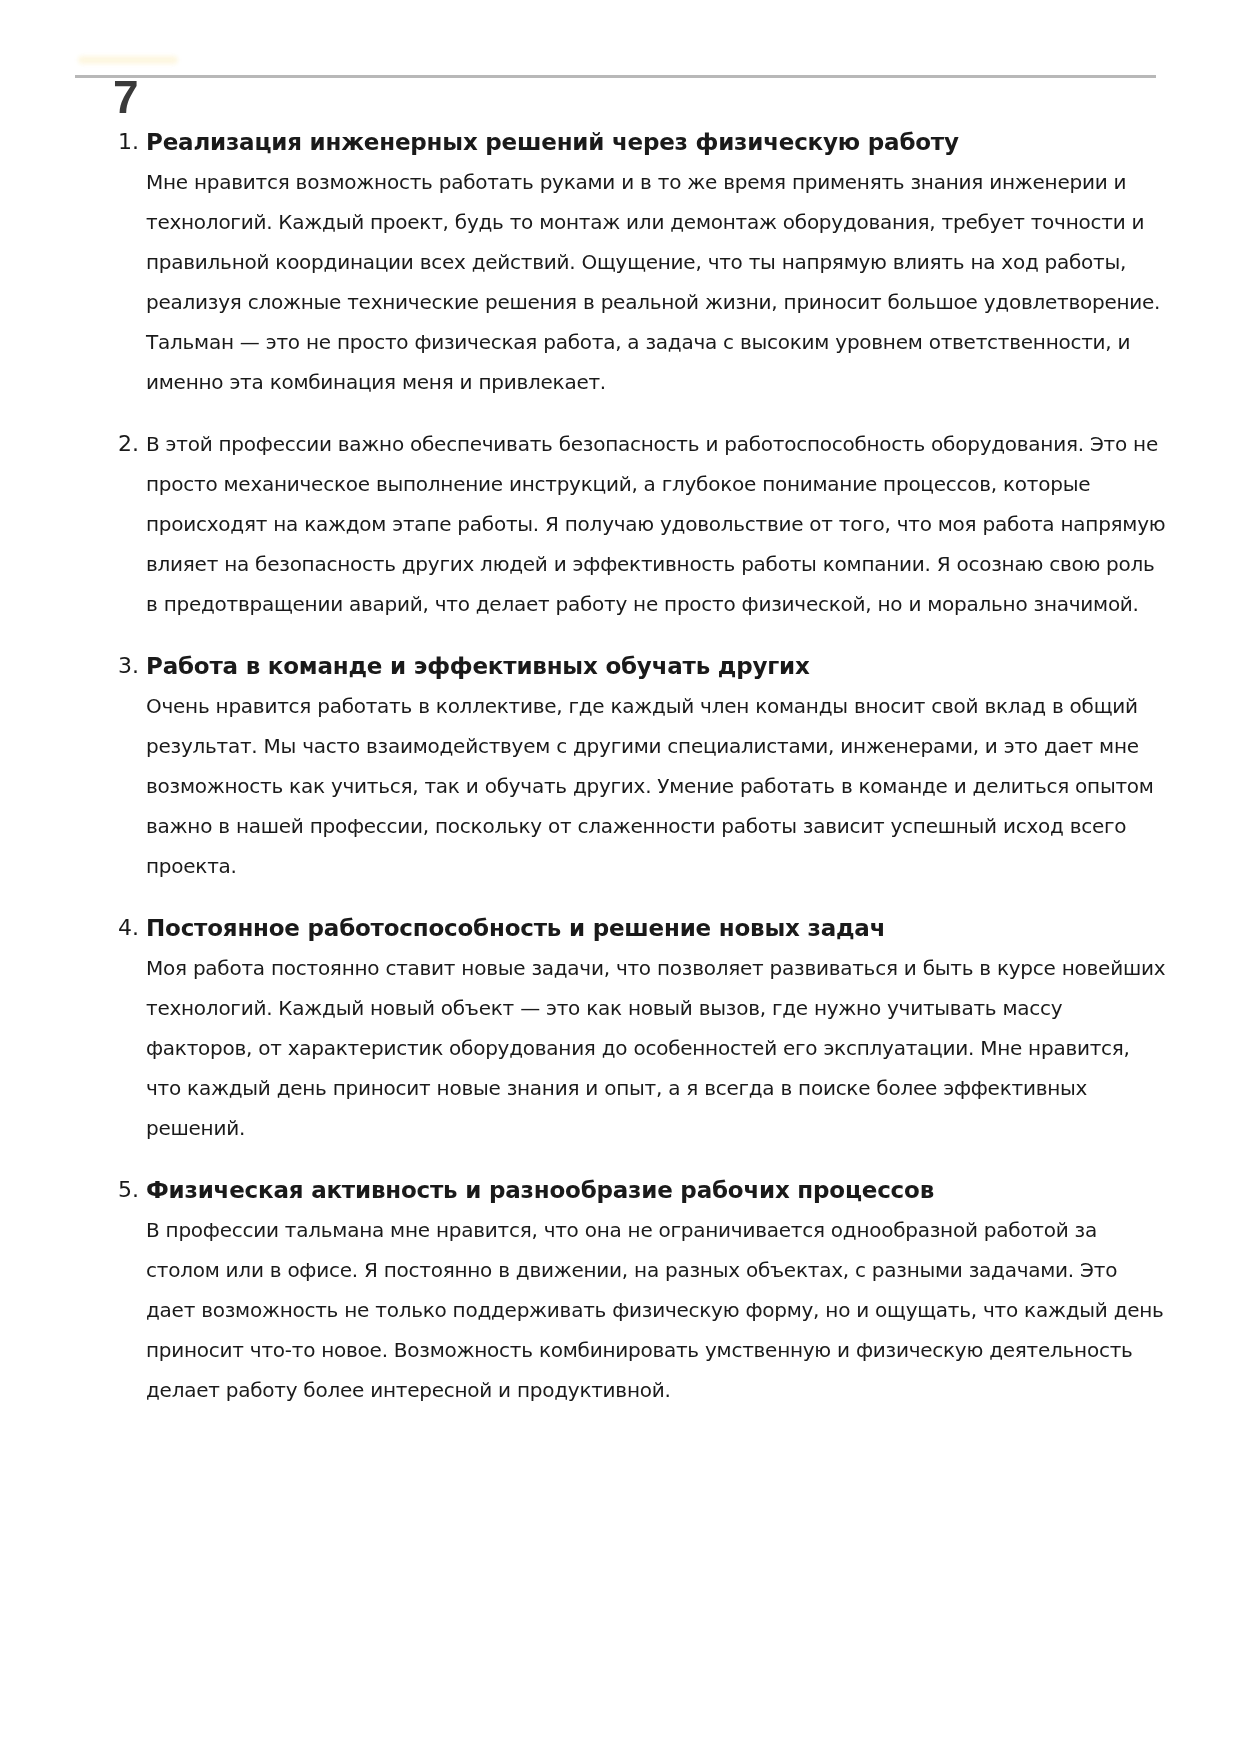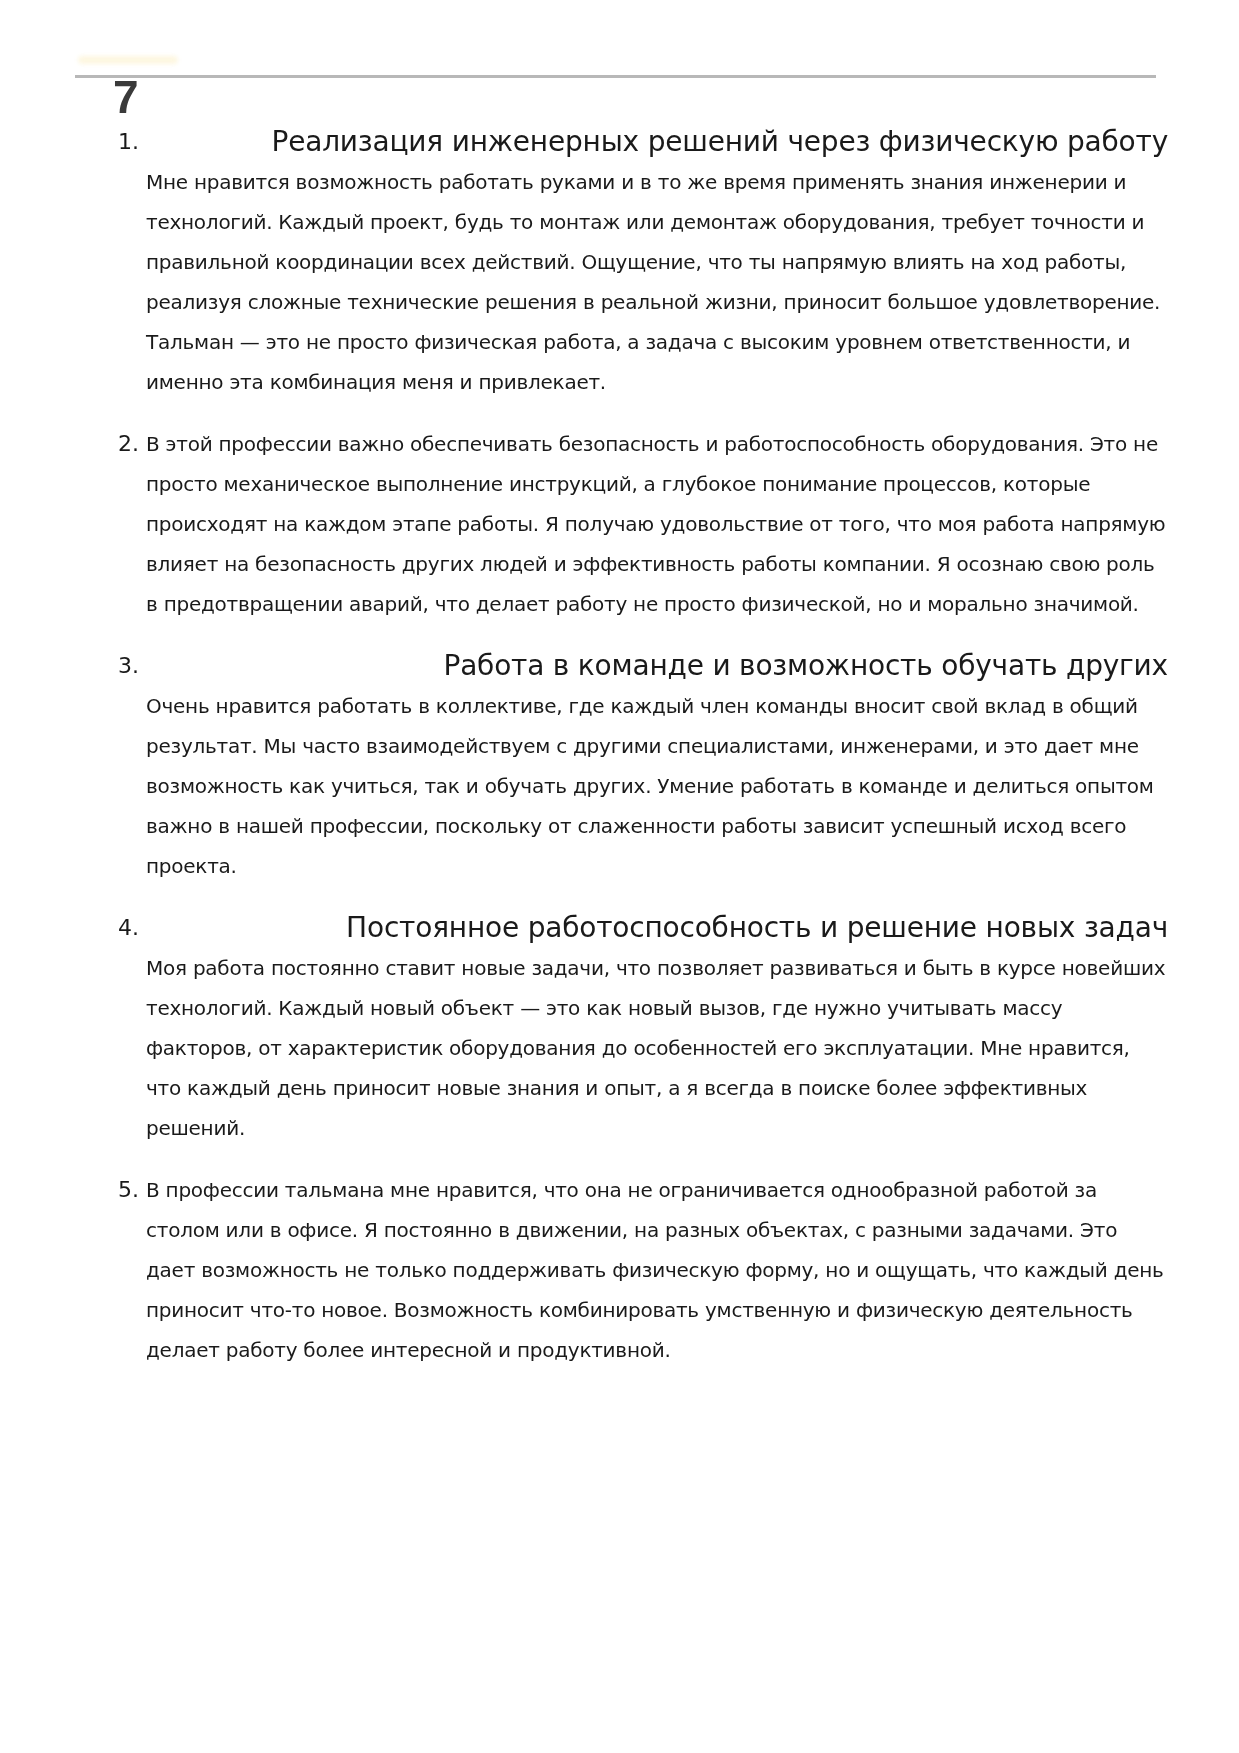--- a/index.html
+++ b/index.html
@@ -8,21 +8,21 @@
   .page { position: absolute; left: 0; top: 0; width: 1239px; height: 1753px; }
   .tab-highlight { position: absolute; left: 78px; top: 56px; width: 100px; height: 8px;
          background: #fdf6dd; border-radius: 4px; filter: blur(2px); opacity: 0.9; }
   .rule { position: absolute; left: 75px; top: 75px; width: 1081px; height: 3px;
           background: #b8b8b8; }
   .page-number { position: absolute; left: 113px; top: 74px; font-size: 46px; font-weight: bold;
           color: #3a3a3a; line-height: 1; font-family: "Liberation Sans", sans-serif; }
   .list { position: absolute; left: 118px; top: 122px; width: 1050px; margin: 0; padding: 0; list-style: none; }
   .item { position: relative; padding-left: 28px; margin: 0 0 22px 0; }
   .item-num { position: absolute; left: 0; top: 0; font-size: 22px; line-height: 40px; font-weight: normal; }
-  .item-title { font-size: 28px; font-weight: normal; line-height: 40px; display: block; letter-spacing: -0.2px; text-align: right; }
+  .item-title { font-size: 23px; font-weight: bold; line-height: 40px; display: block; letter-spacing: -0.2px; }
   .item-body { font-size: 20px; line-height: 40px; display: block; letter-spacing: -0.25px; }
   .item:nth-child(1) { margin-bottom: 22px; }
 </style>
 </head>
 <body>
 
 <div class="page">
   <div class="tab-highlight"></div>
   <div class="rule"></div>
   <div class="page-number">7</div>
@@ -32,26 +32,27 @@
       <span class="item-num">1.</span>
       <span class="item-title">Реализация инженерных решений через физическую работу</span>
       <span class="item-body">Мне нравится возможность работать руками и в то же время применять знания инженерии и технологий. Каждый проект, будь то монтаж или демонтаж оборудования, требует точности и правильной координации всех действий. Ощущение, что ты напрямую влиять на ход работы, реализуя сложные технические решения в реальной жизни, приносит большое удовлетворение. Тальман — это не просто физическая работа, а задача с высоким уровнем ответственности, и именно эта комбинация меня и привлекает.</span>
     </li>
     <li class="item">
       <span class="item-num">2.</span>
       <span class="item-body">В этой профессии важно обеспечивать безопасность и работоспособность оборудования. Это не просто механическое выполнение инструкций, а глубокое понимание процессов, которые происходят на каждом этапе работы. Я получаю удовольствие от того, что моя работа напрямую влияет на безопасность других людей и эффективность работы компании. Я осознаю свою роль в предотвращении аварий, что делает работу не просто физической, но и морально значимой.</span>
     </li>
     <li class="item">
       <span class="item-num">3.</span>
-      <span class="item-title">Работа в команде и возможность обучать других</span>
+      <span class="item-title">Работа в команде и эффективных обучать других</span>
       <span class="item-body">Очень нравится работать в коллективе, где каждый член команды вносит свой вклад в общий результат. Мы часто взаимодействуем с другими специалистами, инженерами, и это дает мне возможность как учиться, так и обучать других. Умение работать в команде и делиться опытом важно в нашей профессии, поскольку от слаженности работы зависит успешный исход всего проекта.</span>
     </li>
     <li class="item">
       <span class="item-num">4.</span>
       <span class="item-title">Постоянное работоспособность и решение новых задач</span>
       <span class="item-body">Моя работа постоянно ставит новые задачи, что позволяет развиваться и быть в курсе новейших технологий. Каждый новый объект — это как новый вызов, где нужно учитывать массу факторов, от характеристик оборудования до особенностей его эксплуатации. Мне нравится, что каждый день приносит новые знания и опыт, а я всегда в поиске более эффективных решений.</span>
     </li>
     <li class="item">
       <span class="item-num">5.</span>
+      <span class="item-title">Физическая активность и разнообразие рабочих процессов</span>
       <span class="item-body">В профессии тальмана мне нравится, что она не ограничивается однообразной работой за столом или в офисе. Я постоянно в движении, на разных объектах, с разными задачами. Это дает возможность не только поддерживать физическую форму, но и ощущать, что каждый день приносит что-то новое. Возможность комбинировать умственную и физическую деятельность делает работу более интересной и продуктивной.</span>
     </li>
   </ol>
 </div>
 
 </body></html>

